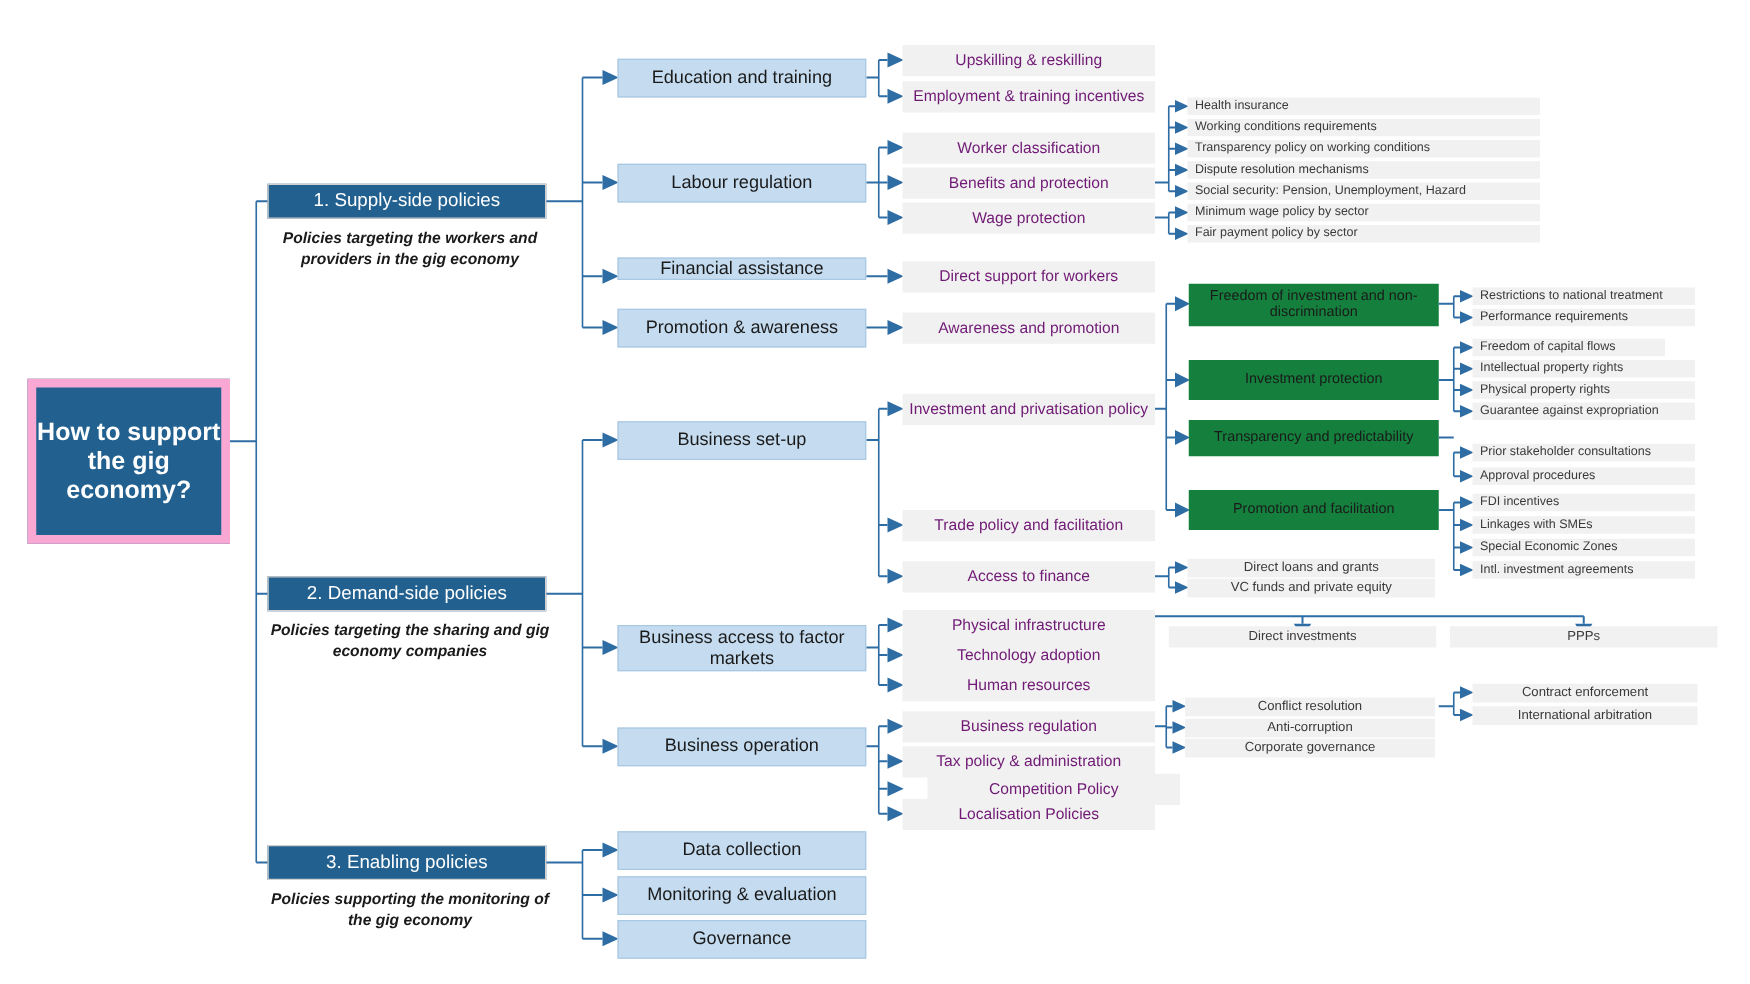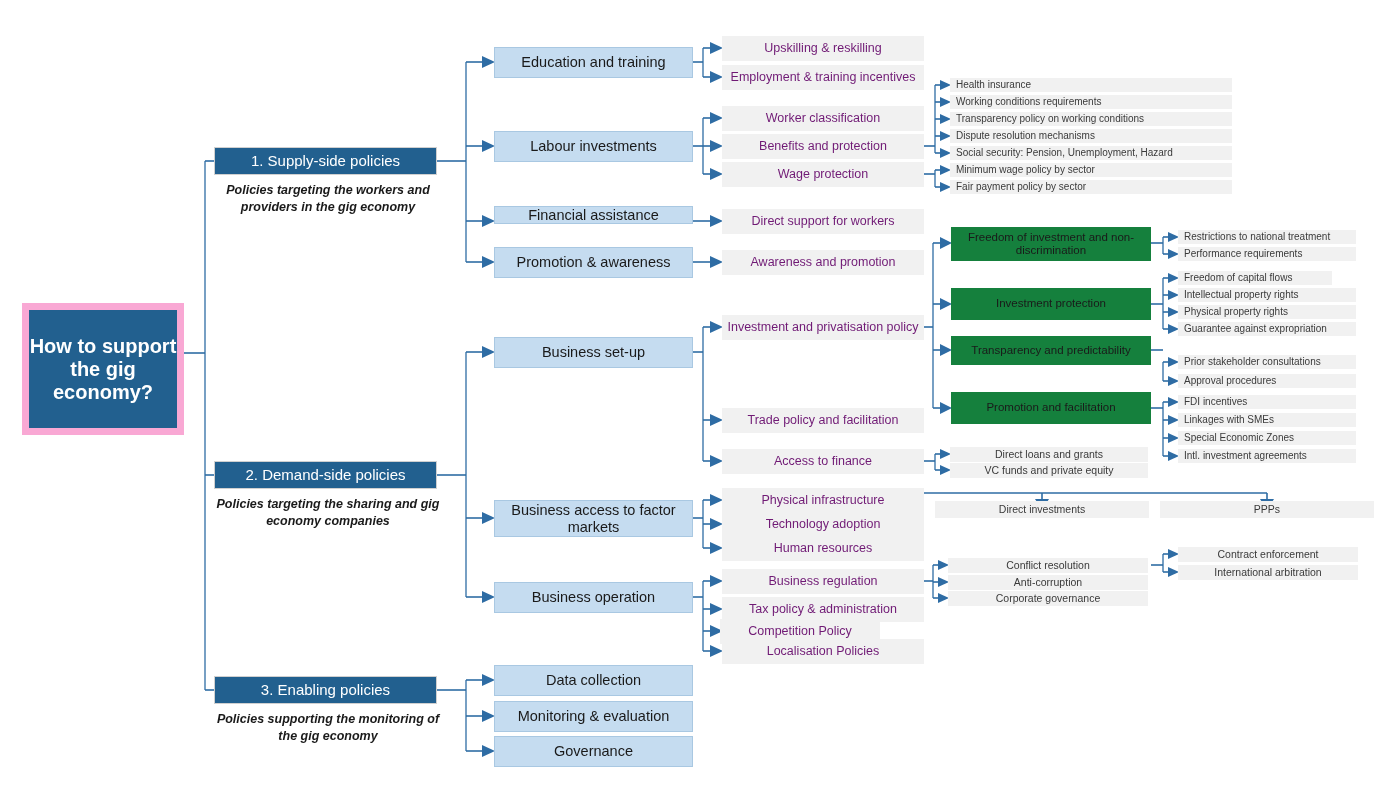--- a/index.html
+++ b/index.html
@@ -238,21 +238,21 @@
 
   <div class="node lvl1" style="left:214px;top:676px;width:223px;height:28px;">
     <span>3. Enabling policies</span>
   </div>
   <div class="caption" style="left:208px;top:711px;width:240px;">Policies supporting the monitoring of the gig economy</div>
 
   <div class="node lvl2" style="left:494px;top:47px;width:199px;height:31px;">
     <span>Education and training</span>
   </div>
   <div class="node lvl2" style="left:494px;top:131px;width:199px;height:31px;">
-    <span>Labour investments</span>
+    <span>Labour regulation</span>
   </div>
   <div class="node lvl2" style="left:494px;top:206px;width:199px;height:18px;">
     <span>Financial assistance</span>
   </div>
   <div class="node lvl2" style="left:494px;top:247px;width:199px;height:31px;">
     <span>Promotion &amp; awareness</span>
   </div>
 
   <div class="node lvl3" style="left:722px;top:36px;width:202px;height:25px;">
     <span>Upskilling &amp; reskilling</span>
@@ -329,21 +329,21 @@
   <div class="node lvl3" style="left:722px;top:536px;width:202px;height:25px;">
     <span>Human resources</span>
   </div>
 
   <div class="node lvl3" style="left:722px;top:569px;width:202px;height:25px;">
     <span>Business regulation</span>
   </div>
   <div class="node lvl3" style="left:722px;top:597px;width:202px;height:25px;">
     <span>Tax policy &amp; administration</span>
   </div>
-  <div class="node lvl3" style="left:720px;top:619px;width:160px;height:25px;">
+  <div class="node lvl3" style="left:742px;top:619px;width:202px;height:25px;">
     <span>Competition Policy</span>
   </div>
   <div class="node lvl3" style="left:722px;top:639px;width:202px;height:25px;">
     <span>Localisation Policies</span>
   </div>
 
   <div class="node lvl3b" style="left:951px;top:227px;width:200px;height:34px;">
     <span>Freedom of investment and non-discrimination</span>
   </div>
   <div class="node lvl3b" style="left:951px;top:288px;width:200px;height:32px;">

